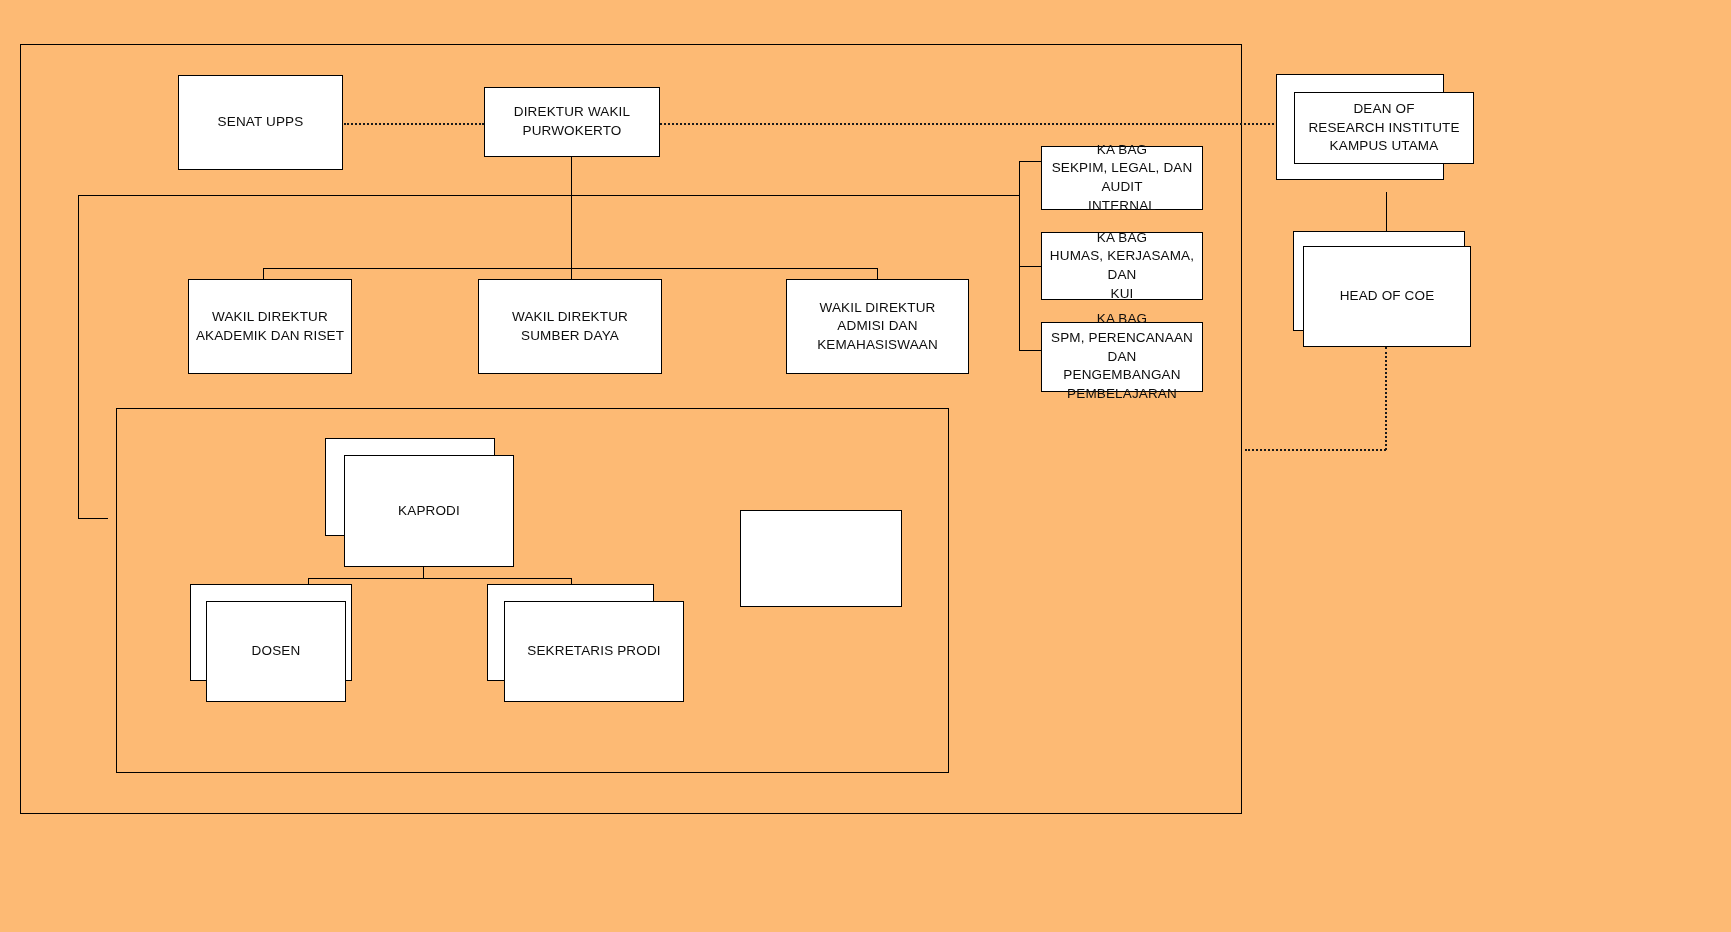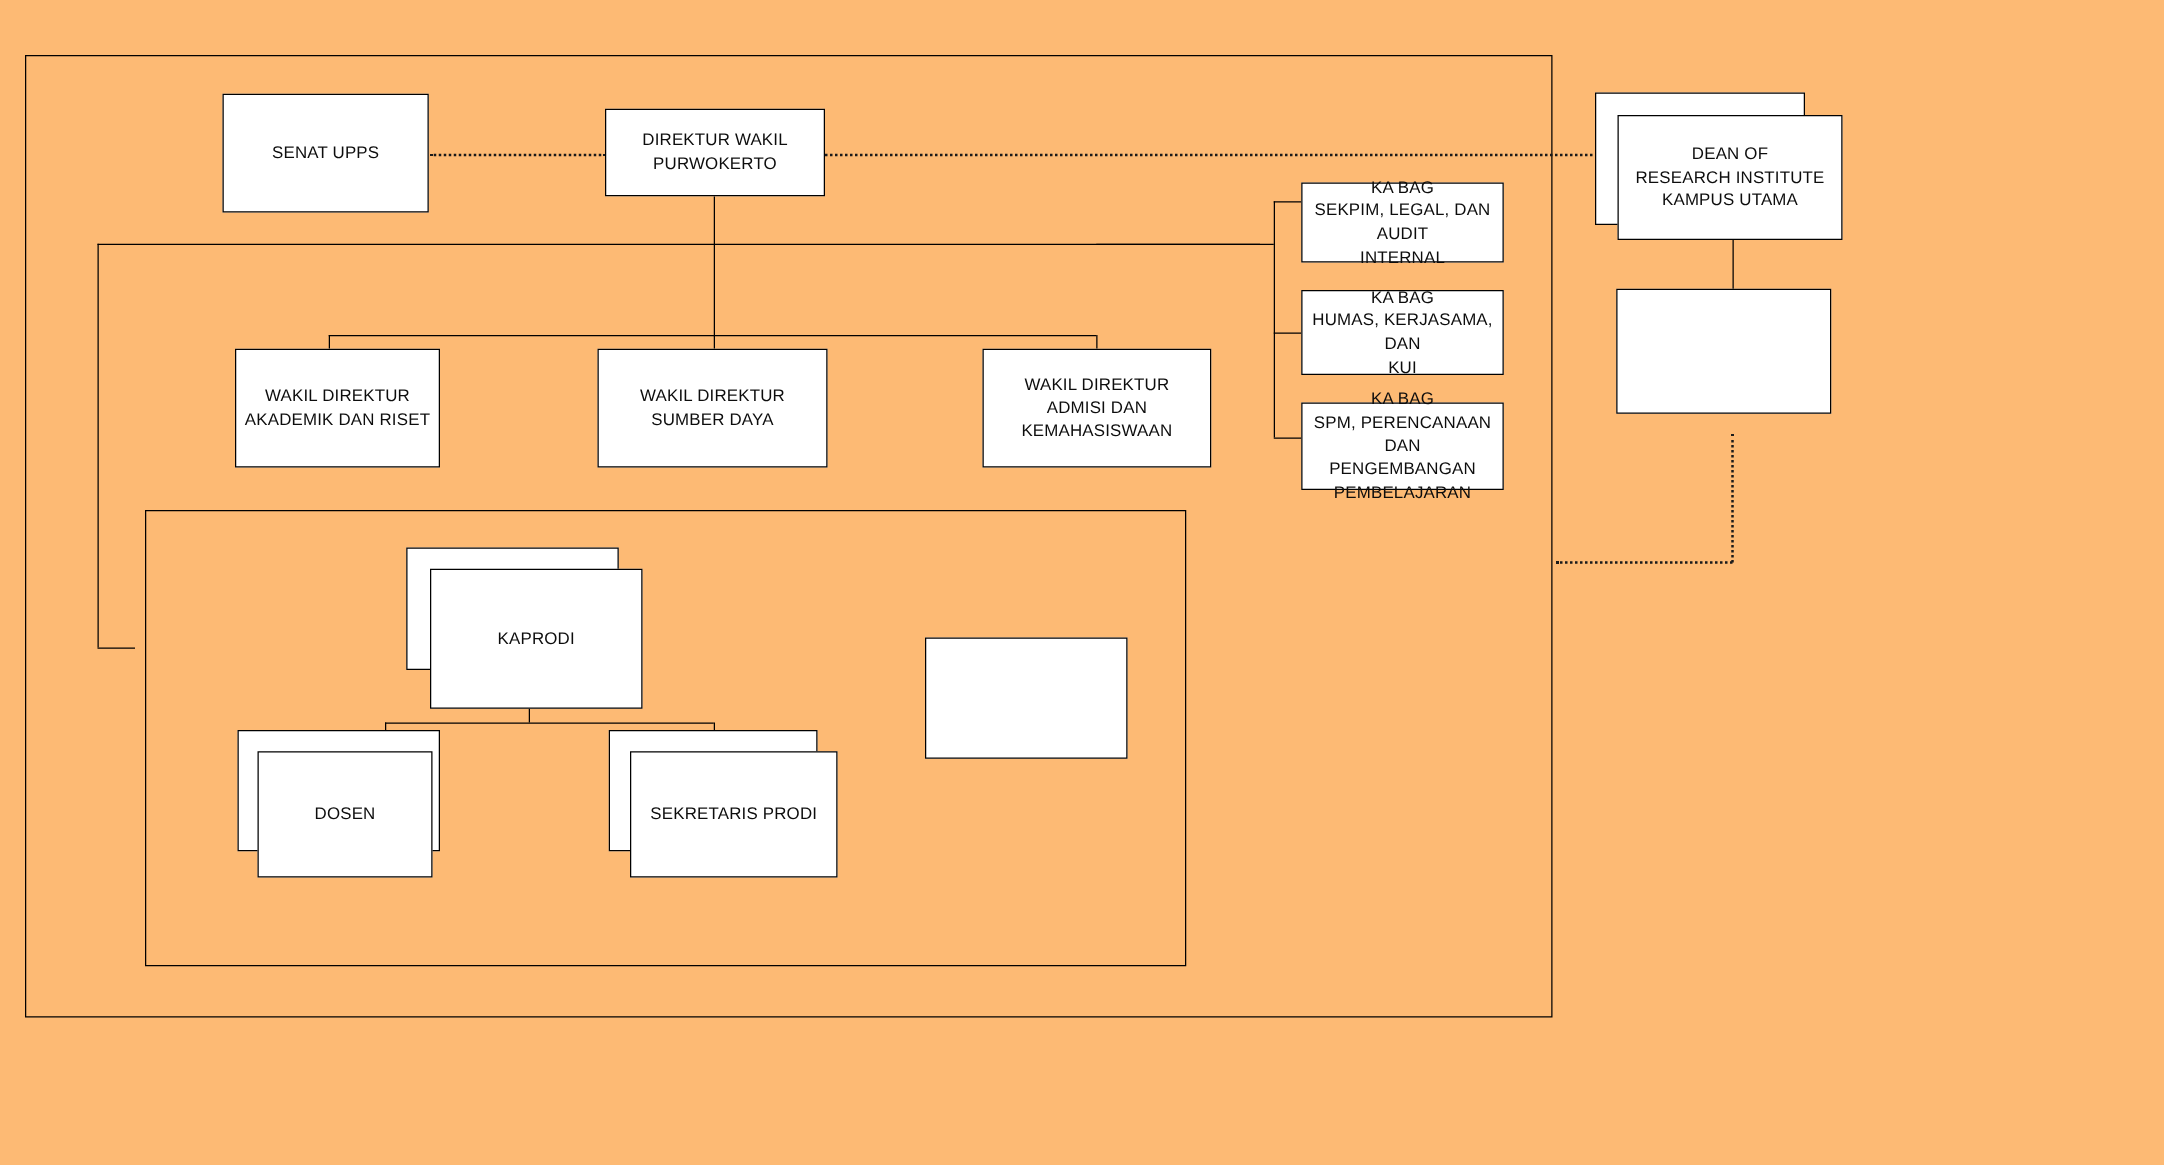--- a/index.html
+++ b/index.html
@@ -162,28 +162,31 @@
   <div class="node" style="left:344px; top:455px; width:170px; height:112px;">
     <span class="label">KAPRODI</span>
   </div>
 
   <div class="stack-back" style="left:190px; top:584px; width:162px; height:97px;"></div>
   <div class="node" style="left:206px; top:601px; width:140px; height:101px;">
     <span class="label">DOSEN</span>
   </div>
 
   <div class="stack-back" style="left:487px; top:584px; width:167px; height:97px;"></div>
-  <div class="node" style="left:504px; top:601px; width:166px; height:101px;">
+  <div class="node" style="left:504px; top:601px; width:180px; height:101px;">
     <span class="label">SEKRETARIS PRODI</span>
   </div>
 
   <div class="stack-back" style="left:740px; top:510px; width:162px; height:97px;"></div>
 
   <div class="stack-back" style="left:1276px; top:74px; width:168px; height:106px;"></div>
-  <div class="node" style="left:1294px; top:92px; width:180px; height:100px;">
+  <div class="node" style="left:1294px; top:92px; width:180px; height:72px;">
     <span class="label">DEAN OF
 RESEARCH INSTITUTE
 KAMPUS UTAMA</span>
   </div>
 
   <div class="stack-back" style="left:1293px; top:231px; width:172px; height:100px;"></div>
+  <div class="node" style="left:1303px; top:246px; width:168px; height:101px;">
+    <span class="label">HEAD OF COE</span>
+  </div>
 
 </div>
 
 </body></html>

